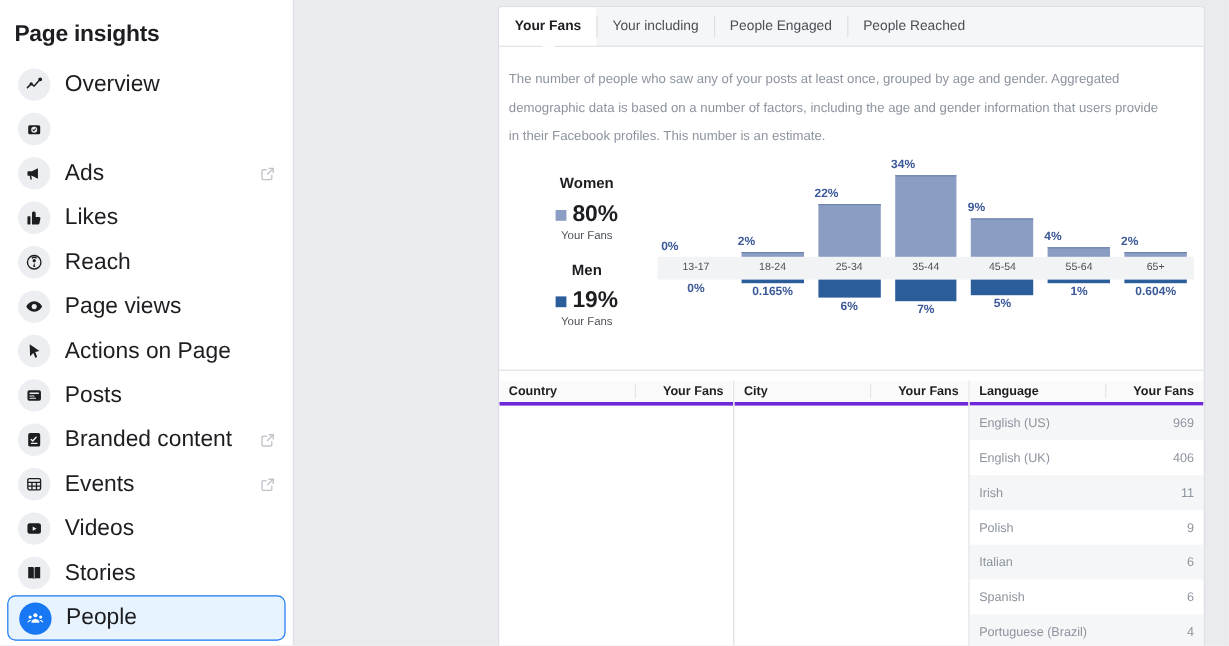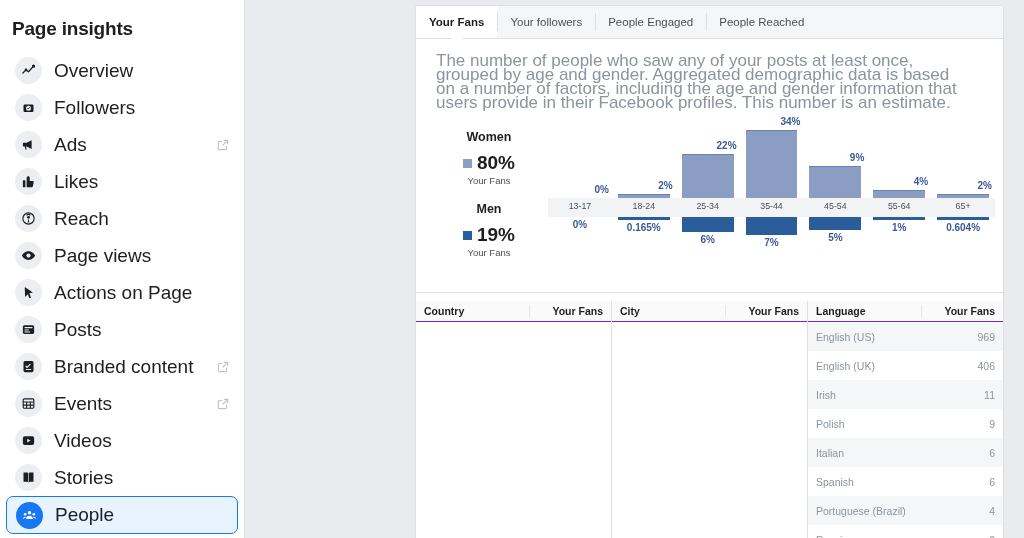--- a/index.html
+++ b/index.html
@@ -78,21 +78,21 @@
   }
   .tab.active::after {
     content: ""; position: absolute; left: 50%; bottom: -6px;
     margin-left: -6px; width: 0; height: 0;
     border-left: 6px solid transparent; border-right: 6px solid transparent;
     border-top: 6px solid #ffffff; z-index: 3;
   }
 
   
   .desc {
-    padding: 15px 16px 0 20px; font-size: 17px; line-height: 14px;
+    padding: 15px 16px 0 8px; font-size: 11px; line-height: 24px;
     color: #8d949e; max-width: 570px;
   }
 
   
   .chart-wrap {
     position: relative; height: 160px; margin-top: 8px;
     padding: 0 8px 0 14px; display: flex;
   }
   .legend { width: 118px; flex: 0 0 118px; padding-top: 12px; }
   .legend-block { text-align: center; }
@@ -120,21 +120,21 @@
   .bar-col { flex: 1 1 0; position: relative; padding: 0 3px; }
   .col-inner { position: relative; height: 120px; }
   .bar-top-area {
     position: absolute; left: 3px; right: 3px; top: 0; height: 76px;
     display: flex; flex-direction: column; justify-content: flex-end;
   }
   .bar-w {
     width: 100%; background: #8b9dc3; border-top: 1px solid #6d82ae;
   }
   .lbl-w {
-    position: absolute; left: 0; right: 0; text-align: right;
+    position: absolute; left: 0; right: 0; text-align: left;
     font-size: 10px; font-weight: bold; color: #3b5998;
   }
   .bar-bot-area {
     position: absolute; left: 3px; right: 3px; top: 95px; height: 25px;
   }
   .bar-m { width: 100%; background: #2c5d9b; }
   .lbl-m {
     position: absolute; left: 0; right: 0; text-align: center;
     font-size: 10px; font-weight: bold; color: #3b5998;
   }
@@ -146,21 +146,21 @@
   
   .divider { height: 1px; background: #dddfe2; margin-top: 14px; }
   .tables { display: flex; padding: 8px 0 0 0; height: 300px; }
   .tbl {
     flex: 1 1 0; border-right: 1px solid #dddfe2; position: relative;
     overflow: hidden;
   }
   .tbl:last-child { border-right: none; }
   .tbl-head {
     display: flex; height: 21px; align-items: center;
-    border-bottom: 1px solid #6d28d9; background: #fafafa;
+    border-bottom: 3px solid #6d28d9; background: #fafafa;
   }
   .th {
     font-size: 10.5px; font-weight: bold; color: #1c1e21; padding: 0 8px;
   }
   .th.name { flex: 1 1 auto; }
   .th.val { flex: 0 0 82px; text-align: right; border-left: 1px solid #e4e6eb; }
   .tbl-body { }
   .trow { display: flex; height: 29px; align-items: center; }
   .trow:nth-child(odd) { background: #f5f6f7; }
   .trow:nth-child(even) { background: #ffffff; }
@@ -195,21 +195,20 @@
           <span class="nav-label">Overview</span>
         </div>
         <div class="nav-item">
           <span class="nav-icon">
             <svg width="15" height="15" viewBox="0 0 24 24" fill="#1c1e21">
               <path d="M6 7h12a2 2 0 0 1 2 2v8a2 2 0 0 1-2 2H6a2 2 0 0 1-2-2V9a2 2 0 0 1 2-2z"></path>
               <circle cx="12" cy="13" r="4" fill="#eceef1"></circle>
               <path d="M10.3 13.2l1.2 1.2 2.3-2.5" stroke="#1c1e21" stroke-width="1.4" fill="none" stroke-linecap="round"></path>
             </svg>
           </span>
-          <span class="nav-label">Followers</span>
         </div>
         <div class="nav-item">
           <span class="nav-icon">
             <svg width="15" height="15" viewBox="0 0 24 24" fill="#1c1e21">
               <path d="M3 10v4a1 1 0 0 0 1 1h2l1 5h2l-1-5h1l8 4V5l-8 4H4a1 1 0 0 0-1 1z"></path>
             </svg>
           </span>
           <span class="nav-label">Ads</span>
           <span class="ext-icon"><svg width="14" height="14" viewBox="0 0 24 24" fill="none" stroke="#8d949e" stroke-width="2" stroke-linecap="round" stroke-linejoin="round">
               <path d="M14 4h6v6"></path>
@@ -328,21 +327,21 @@
   </aside>
 
   <main class="main">
     <section class="card">
 
       <div class="tabs" id="tabbar">
           <div class="tab active">
             <span>Your Fans</span>
           </div>
           <div class="tab">
-            <span>Your followers</span>
+            <span>Your including</span>
           </div>
           <div class="tab">
             <span>People Engaged</span>
           </div>
           <div class="tab">
             <span>People Reached</span>
           </div>
         </div>
 
       <p class="desc">The number of people who saw any of your posts at least once, grouped by age and gender. Aggregated demographic data is based on a number of factors, including the age and gender information that users provide in their Facebook profiles. This number is an estimate.</p>

